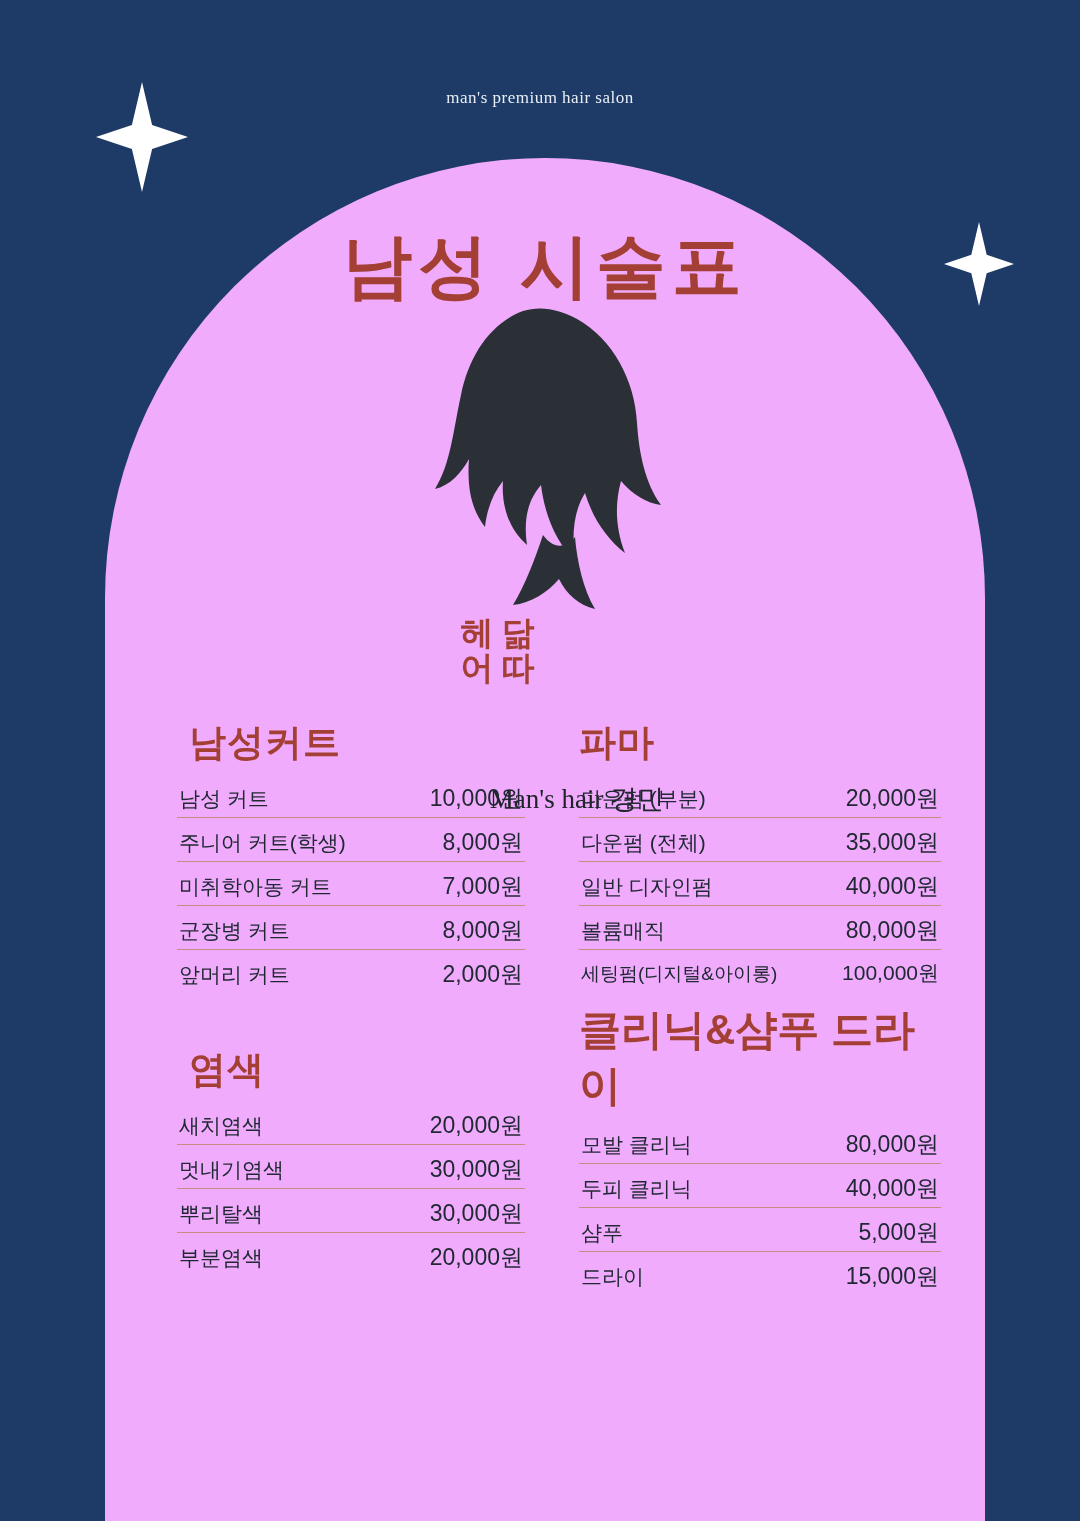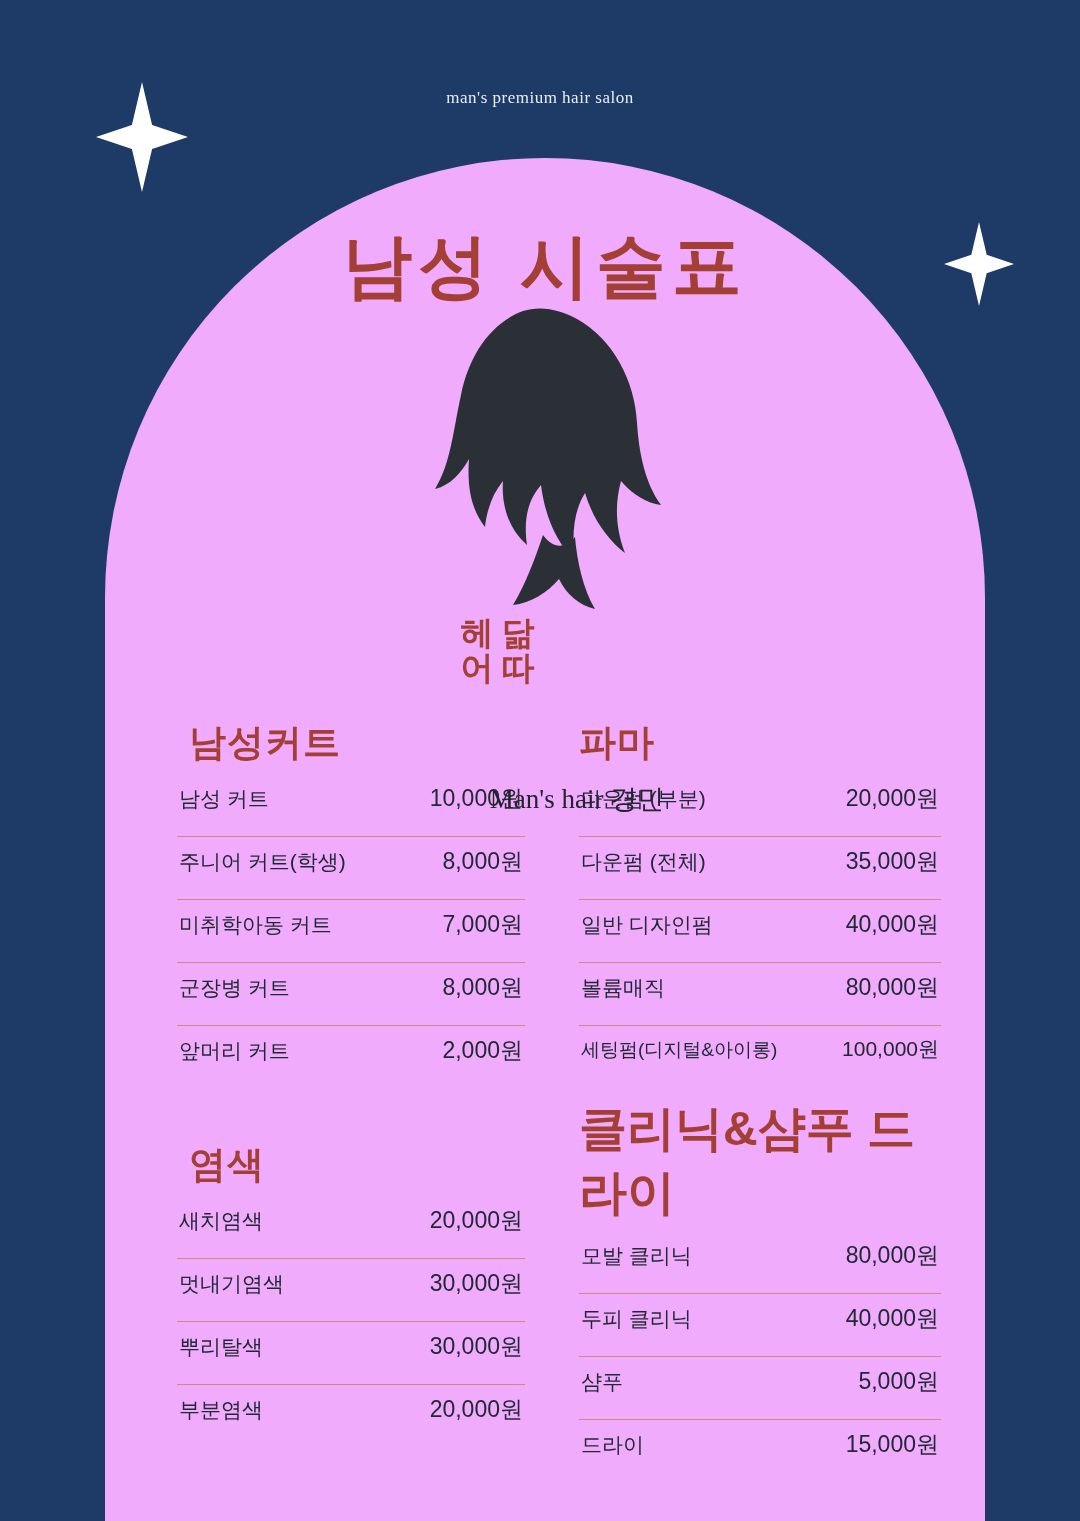--- a/index.html
+++ b/index.html
@@ -127,29 +127,29 @@
 
   .section-head {
     color: #a33f34;
     font-family: "Liberation Sans", sans-serif;
     font-weight: bold;
     font-size: 37px;
     letter-spacing: 1px;
     margin: 0 0 6px 0;
   }
   .section-head.center-left { padding-left: 12px; }
-  .section-head.wide { font-size: 48px; letter-spacing: 0px; }
+  .section-head.wide { font-size: 42px; letter-spacing: 0px; }
 
   .rows { margin-top: 2px; }
   .row {
     display: flex;
     align-items: baseline;
     justify-content: space-between;
     border-bottom: 1.5px solid #c98a7f;
-    padding: 9px 2px 22px 2px;
+    padding: 9px 2px 3px 2px;
   }
   .row:last-child { border-bottom: none; }
   .row .label {
     color: #202833;
     font-size: 21px;
     font-family: "Liberation Sans", sans-serif;
     white-space: nowrap;
   }
   .row .price {
     color: #202833;

